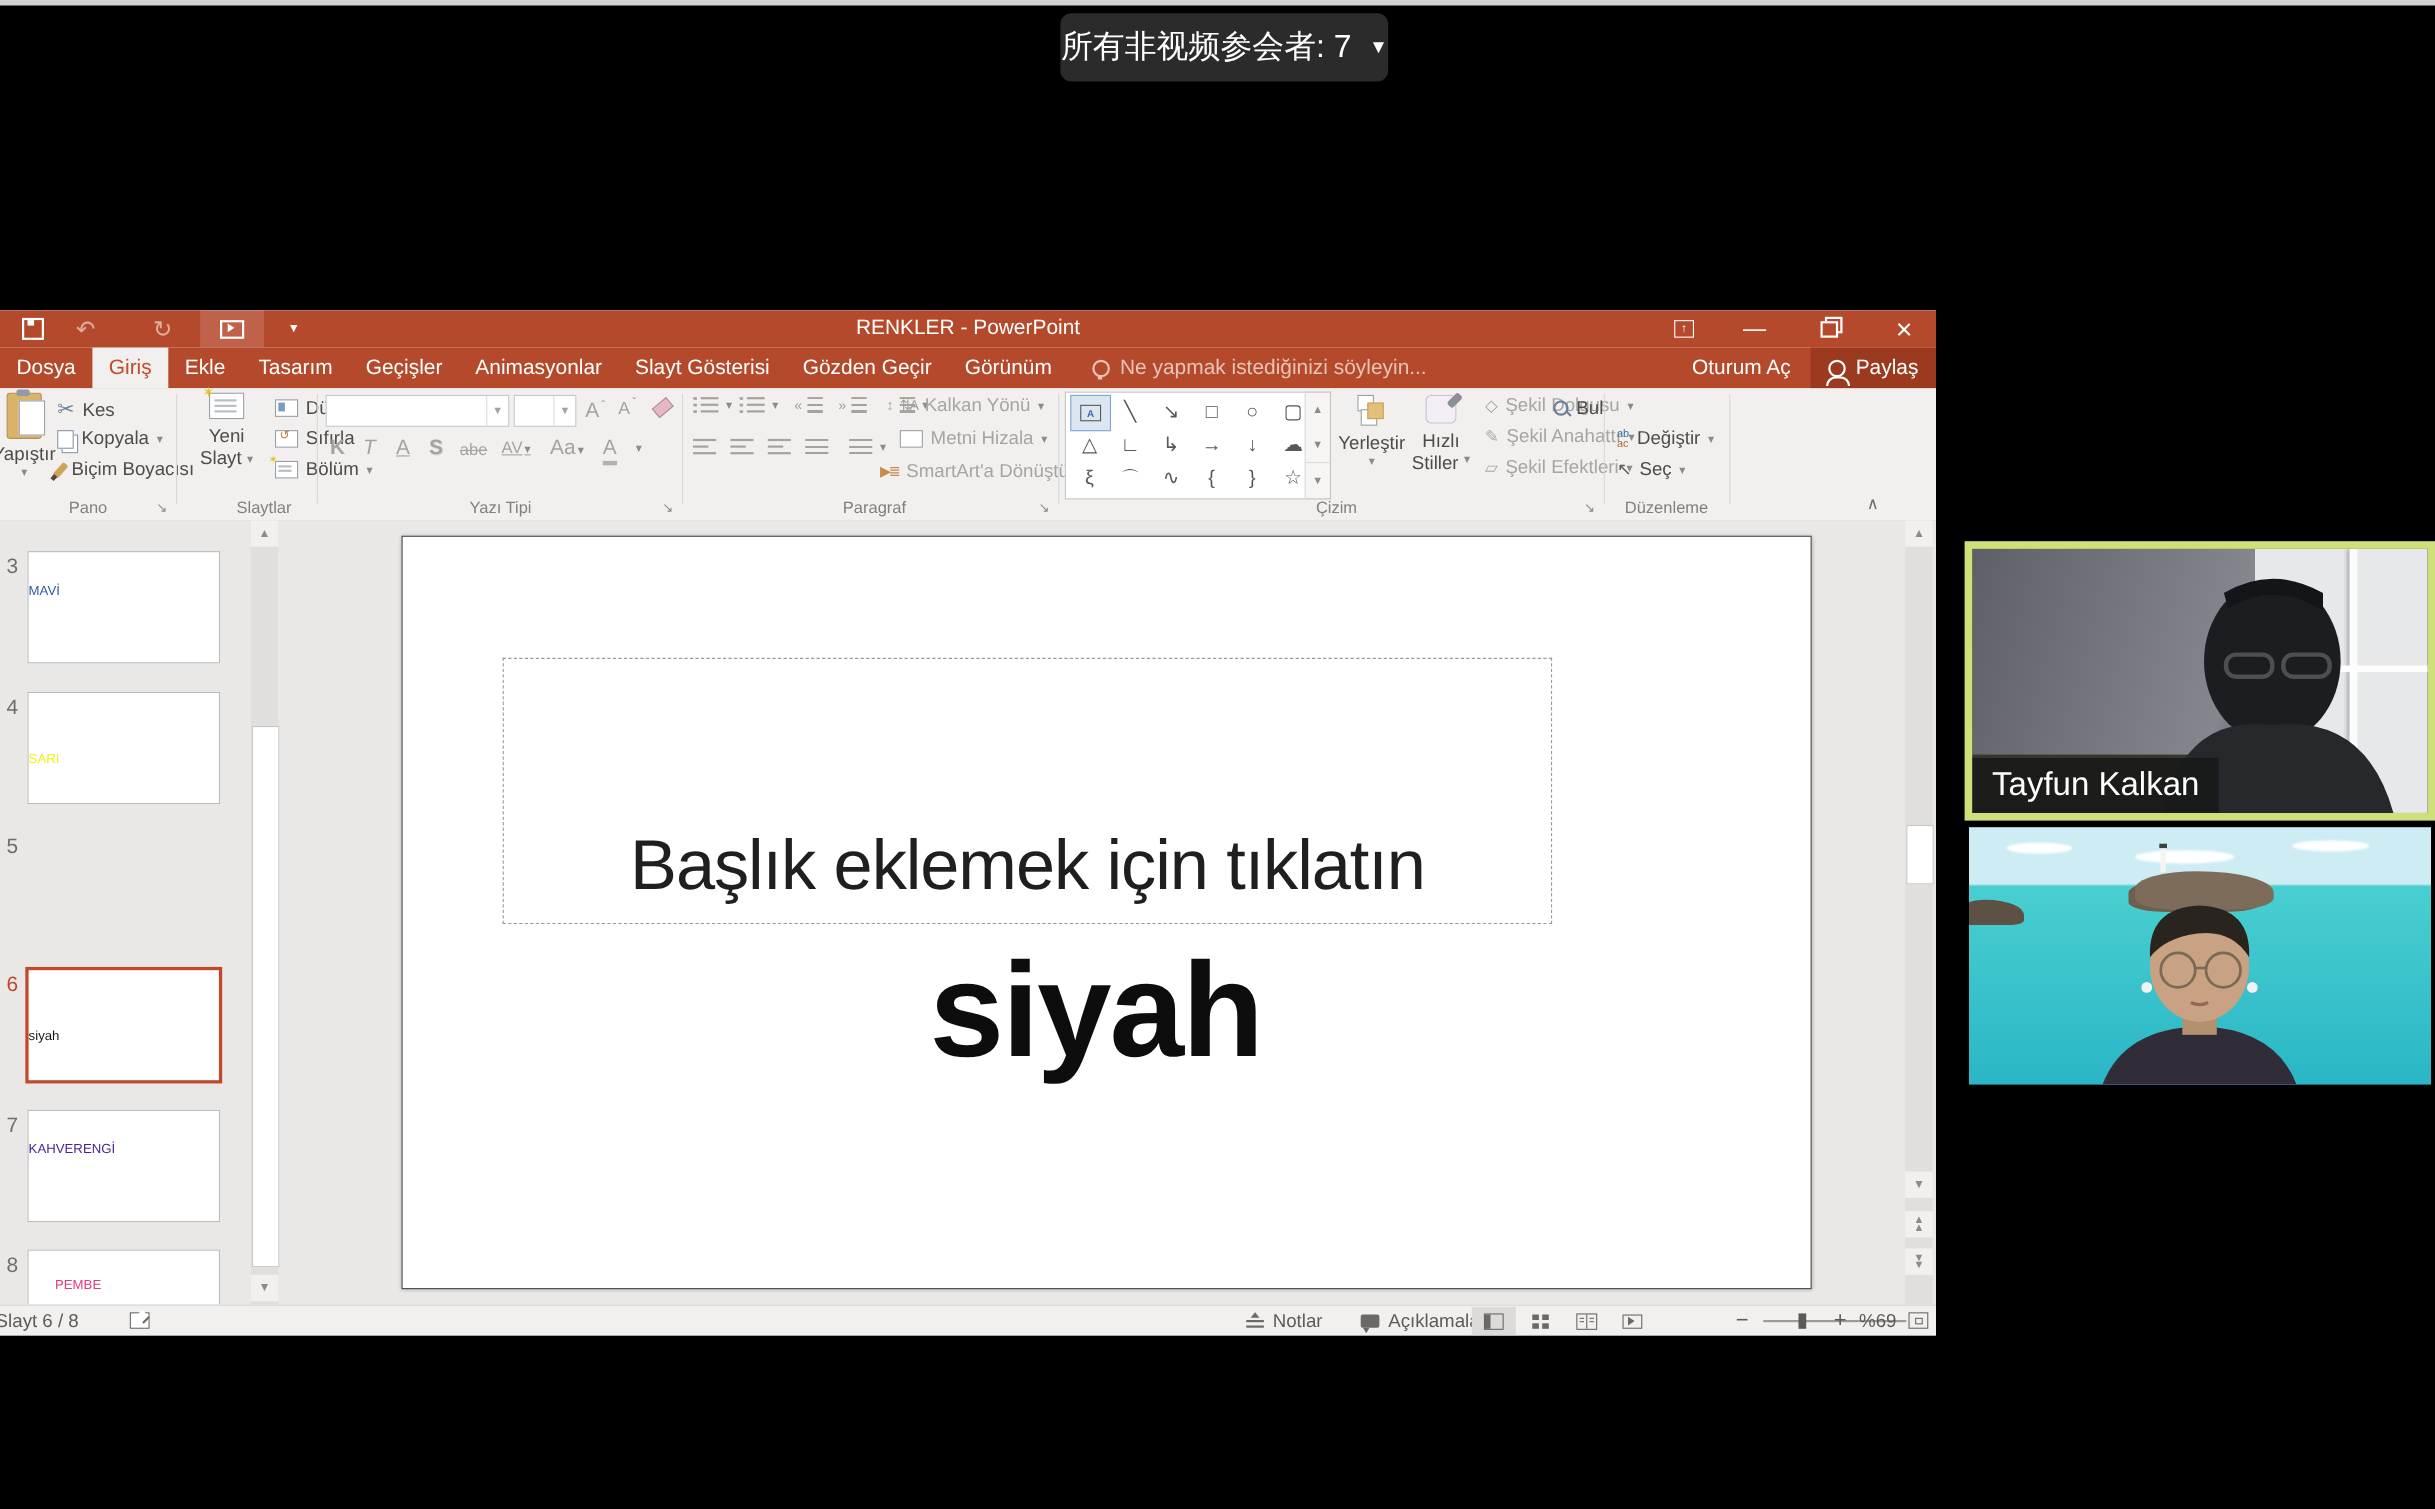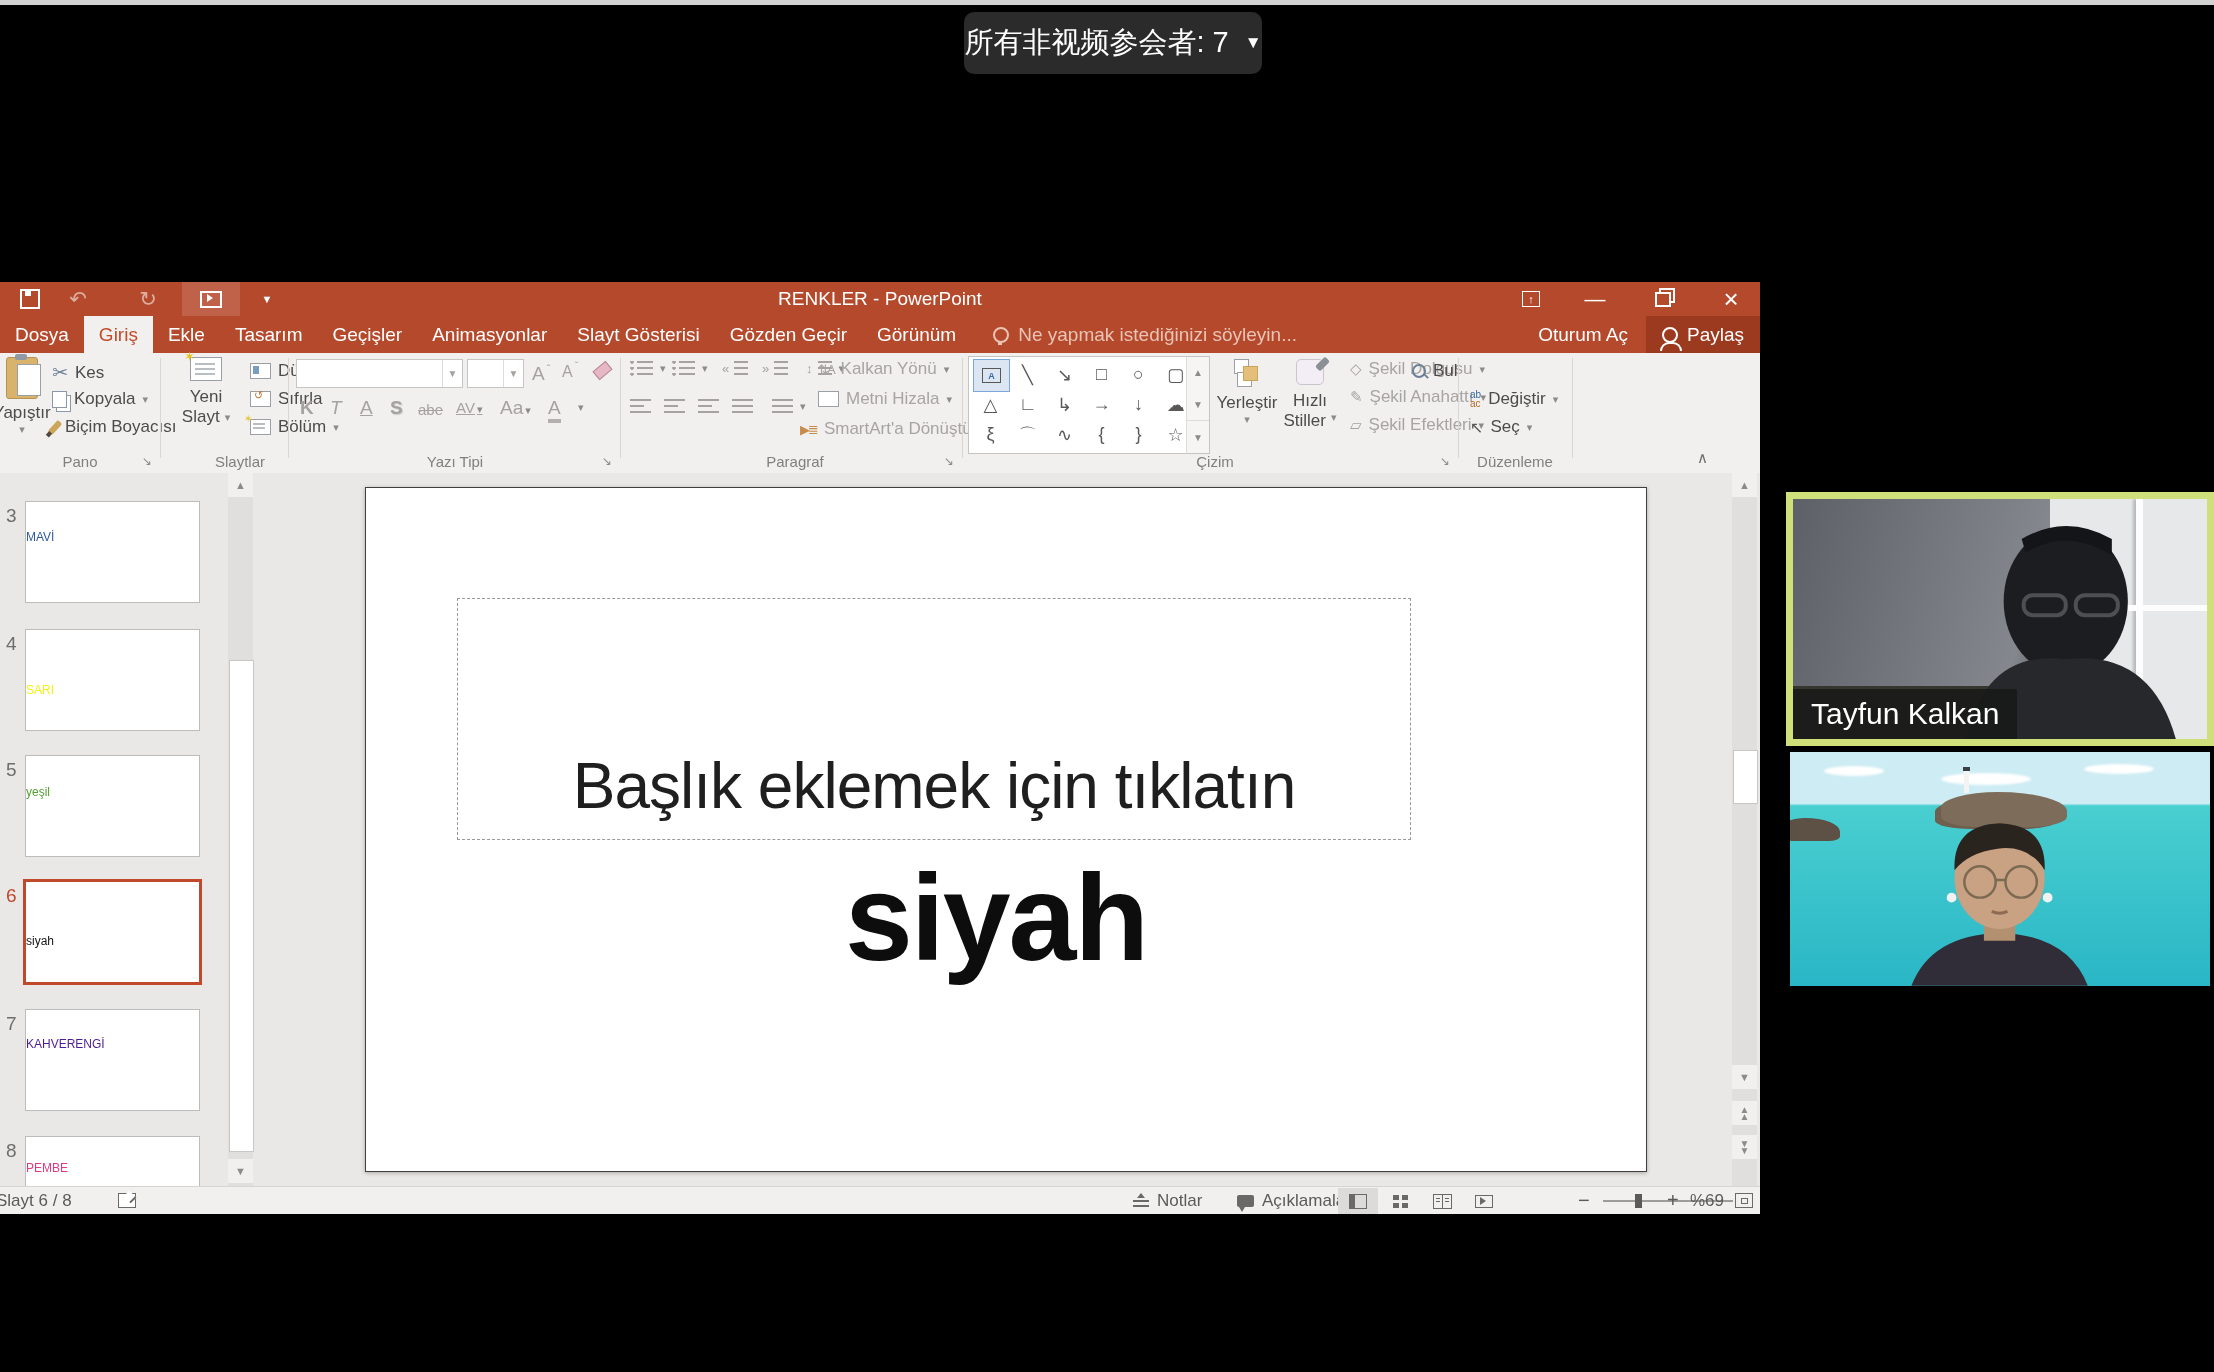--- a/index.html
+++ b/index.html
@@ -520,34 +520,31 @@
     <div id="thumbpanel">
       <div class="thumb-num" style="top:32px;">3</div>
       <div class="thumb" style="top:28px;">
         <div class="tlabel t0" style="top:28px;">MAVİ</div>
       </div>
       <div class="thumb-num" style="top:160px;">4</div>
       <div class="thumb" style="top:156px;">
         <div class="tlabel t1" style="top:53px;">SARI</div>
       </div>
       <div class="thumb-num" style="top:286px;">5</div>
-      <div class="thumb" style="top:282px;">
-        <div class="tlabel t2" style="top:29px;">yeşil</div>
-      </div>
       <div class="thumb-num sel" style="top:412px;">6</div>
       <div class="thumb sel" style="top:408px;">
         <div class="tlabel t3" style="top:52px;">siyah</div>
       </div>
       <div class="thumb-num" style="top:540px;">7</div>
       <div class="thumb" style="top:536px;">
         <div class="tlabel t4" style="top:27px;">KAHVERENGİ</div>
       </div>
       <div class="thumb-num" style="top:667px;">8</div>
       <div class="thumb" style="top:663px;">
-        <div class="tlabel t5" style="top:24px;">PEMBE</div>
+        <div class="tlabel t5" style="top:24px;margin-left:24px;">PEMBE</div>
       </div>
       <div id="thumb-scroll">
         <div class="sbtn" style="top:0;">▲</div>
         <div id="thumb-thumb"></div>
         <div class="sbtn" style="top:686px;">▼</div>
       </div>
     </div>
 
     <div id="slide">
       <div id="title-ph">

